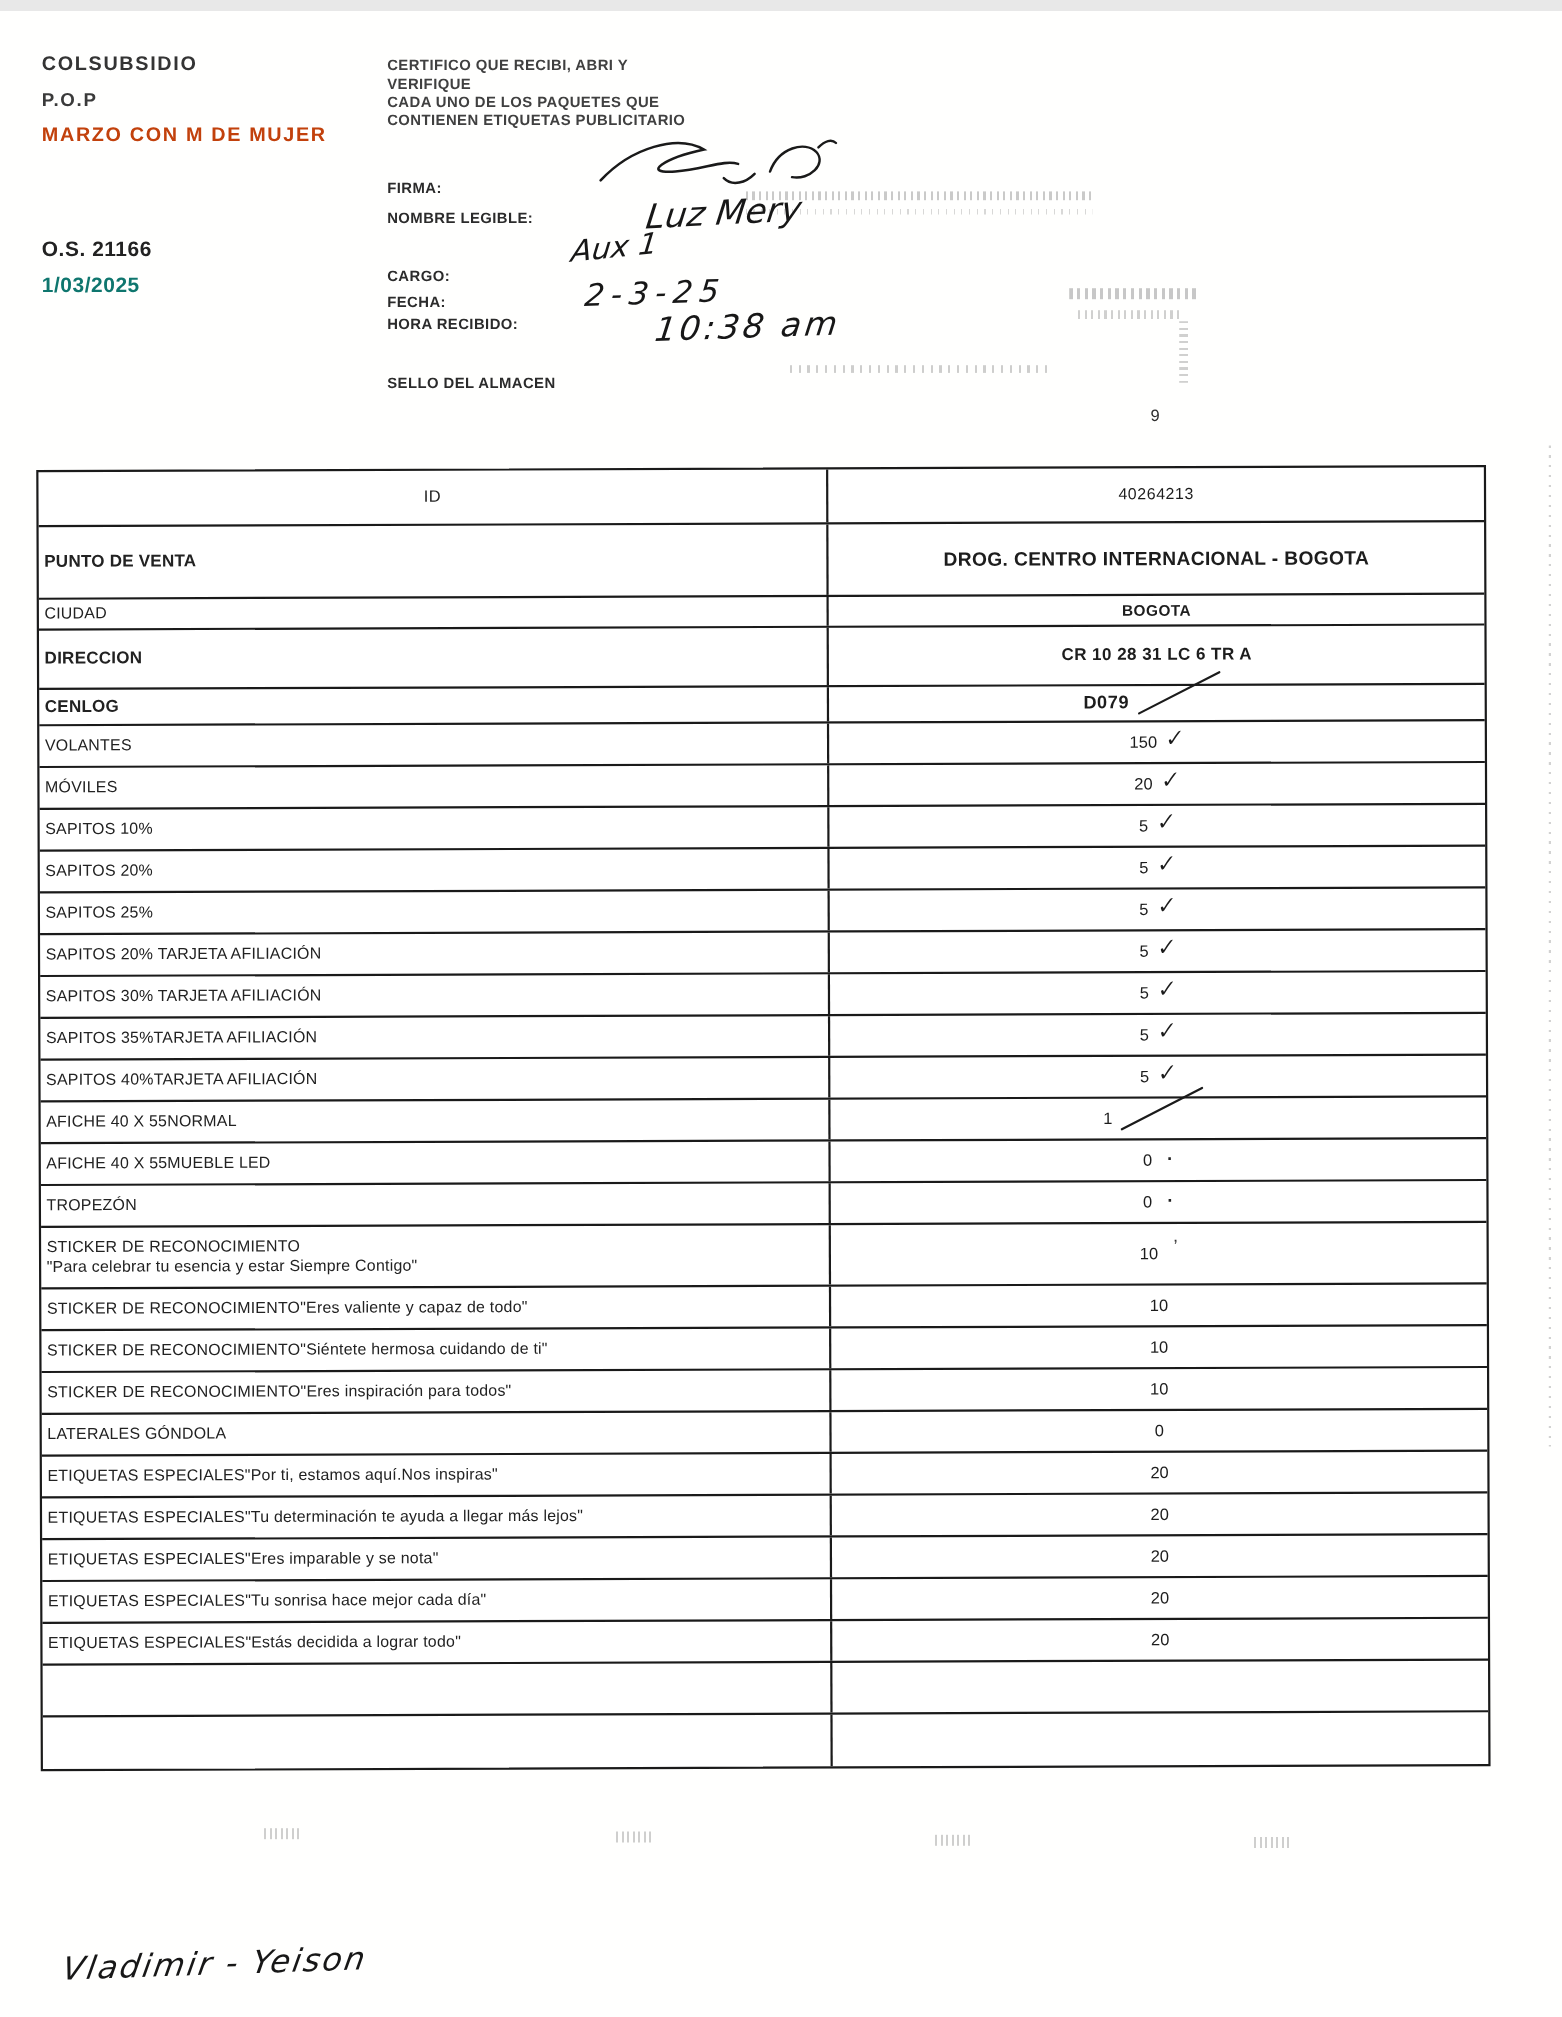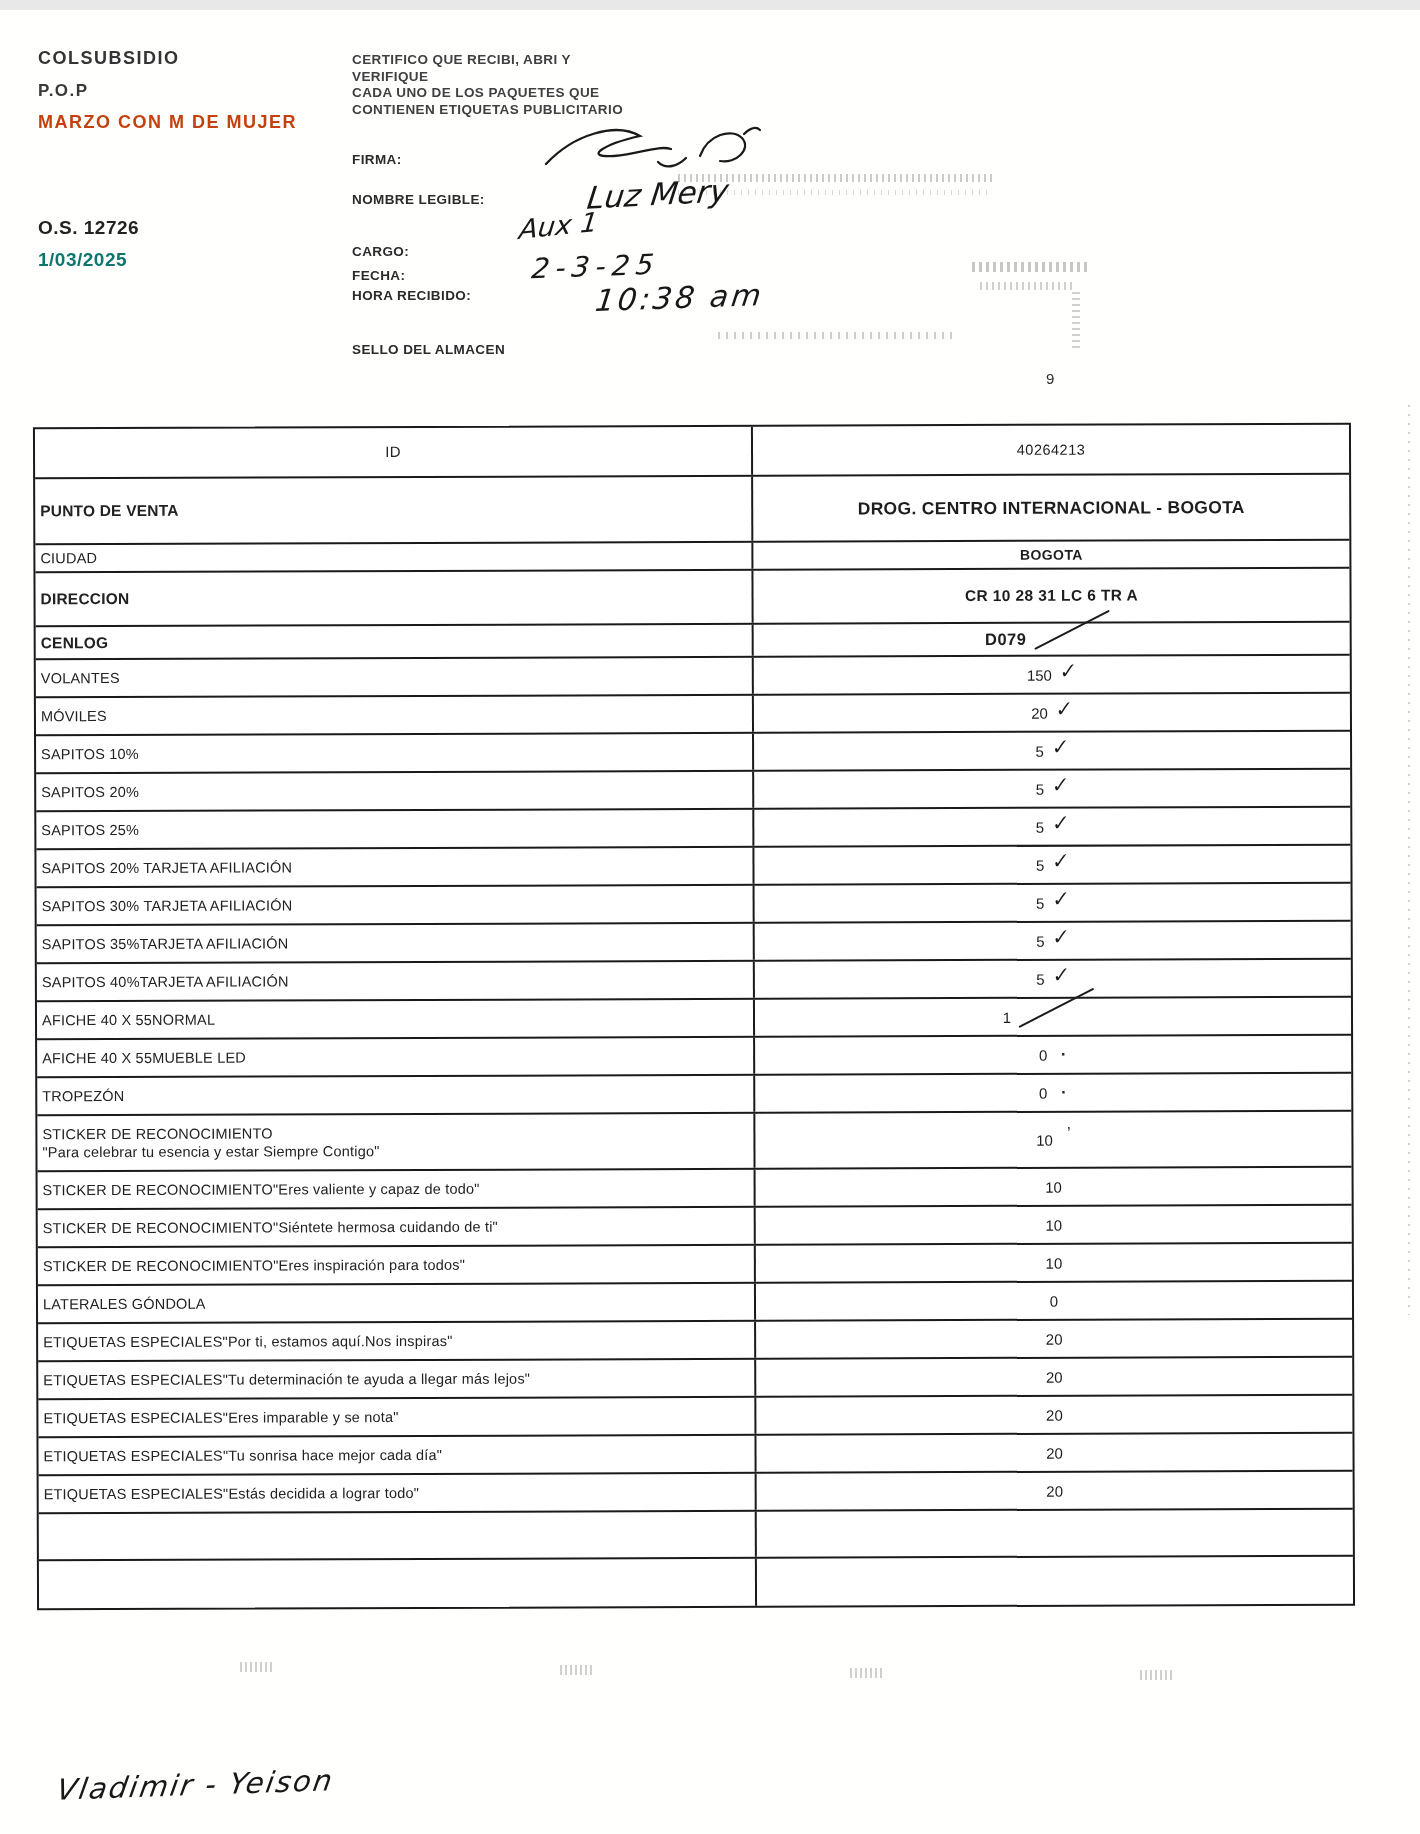--- a/index.html
+++ b/index.html
@@ -98,36 +98,36 @@
 <body>
 
 <div class="page">
 
   <div class="hdr-left">
     <div class="brand">COLSUBSIDIO</div>
     <div class="pop">P.O.P</div>
     <div class="campaign">MARZO CON M DE MUJER</div>
   </div>
   <div class="hdr-os">
-    <div class="os">O.S. 12726</div>
+    <div class="os">O.S. 21166</div>
     <div class="date">1/03/2025</div>
   </div>
 
   <div class="cert" id="cert-lines">
   <div class="cline">CERTIFICO QUE RECIBI, ABRI Y</div>
 
   <div class="cline">VERIFIQUE</div>
 
   <div class="cline">CADA  UNO DE LOS PAQUETES QUE</div>
 
   <div class="cline">CONTIENEN ETIQUETAS PUBLICITARIO</div>
 </div>
 
   <div id="form-fields">
-  <div class="ffield" style="top: 140px;">
+  <div class="ffield" style="top: 152px;">
     <span class="flabel">FIRMA:</span>
   </div>
 
   <div class="ffield" style="top: 180px;">
     <span class="flabel">NOMBRE LEGIBLE:</span>
   </div>
 
   <div class="ffield" style="top: 232px;">
     <span class="flabel">CARGO:</span>
   </div>

